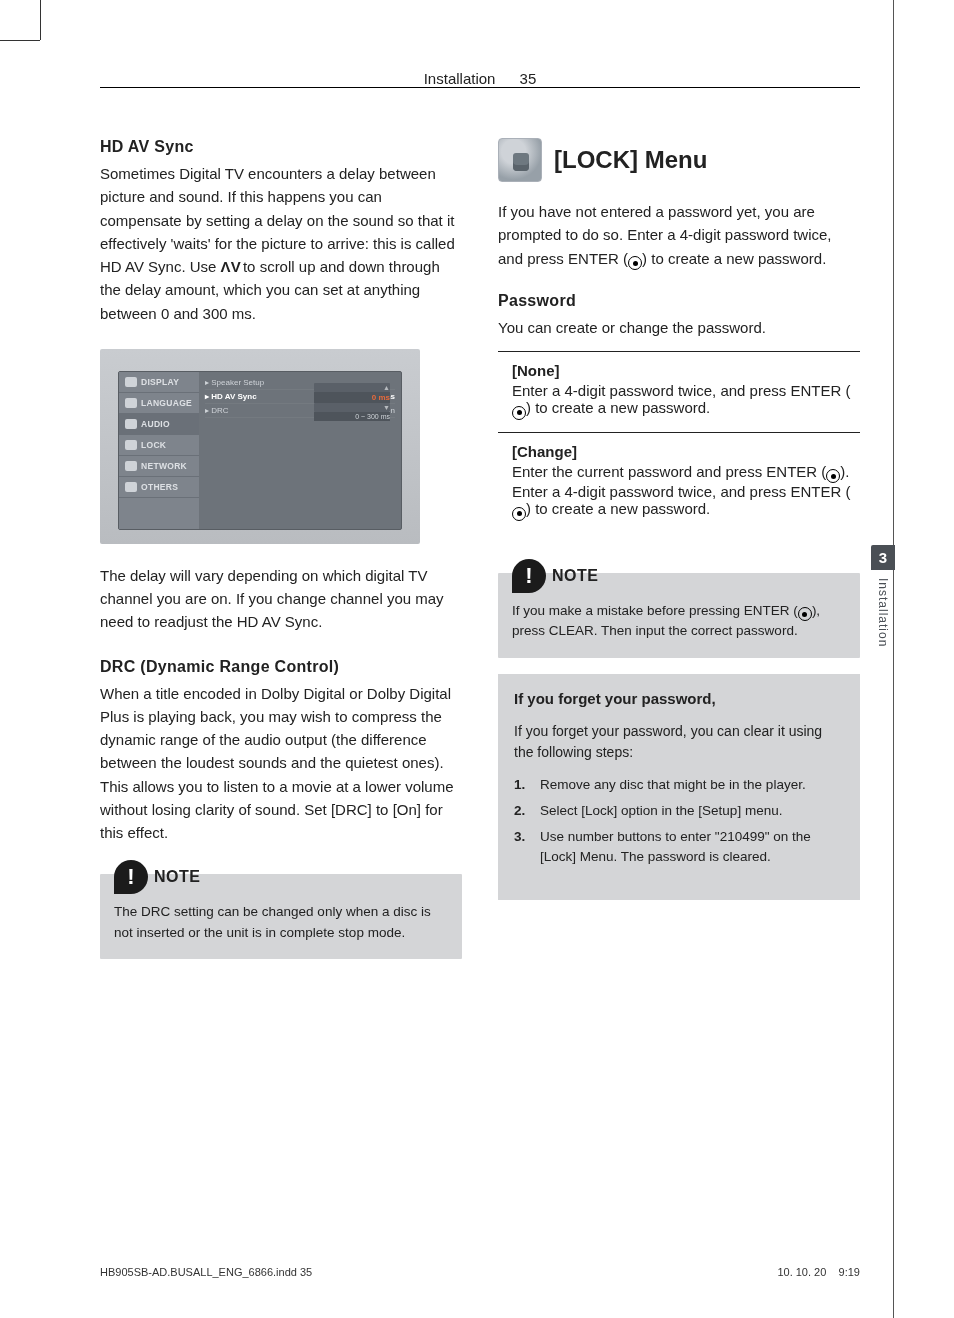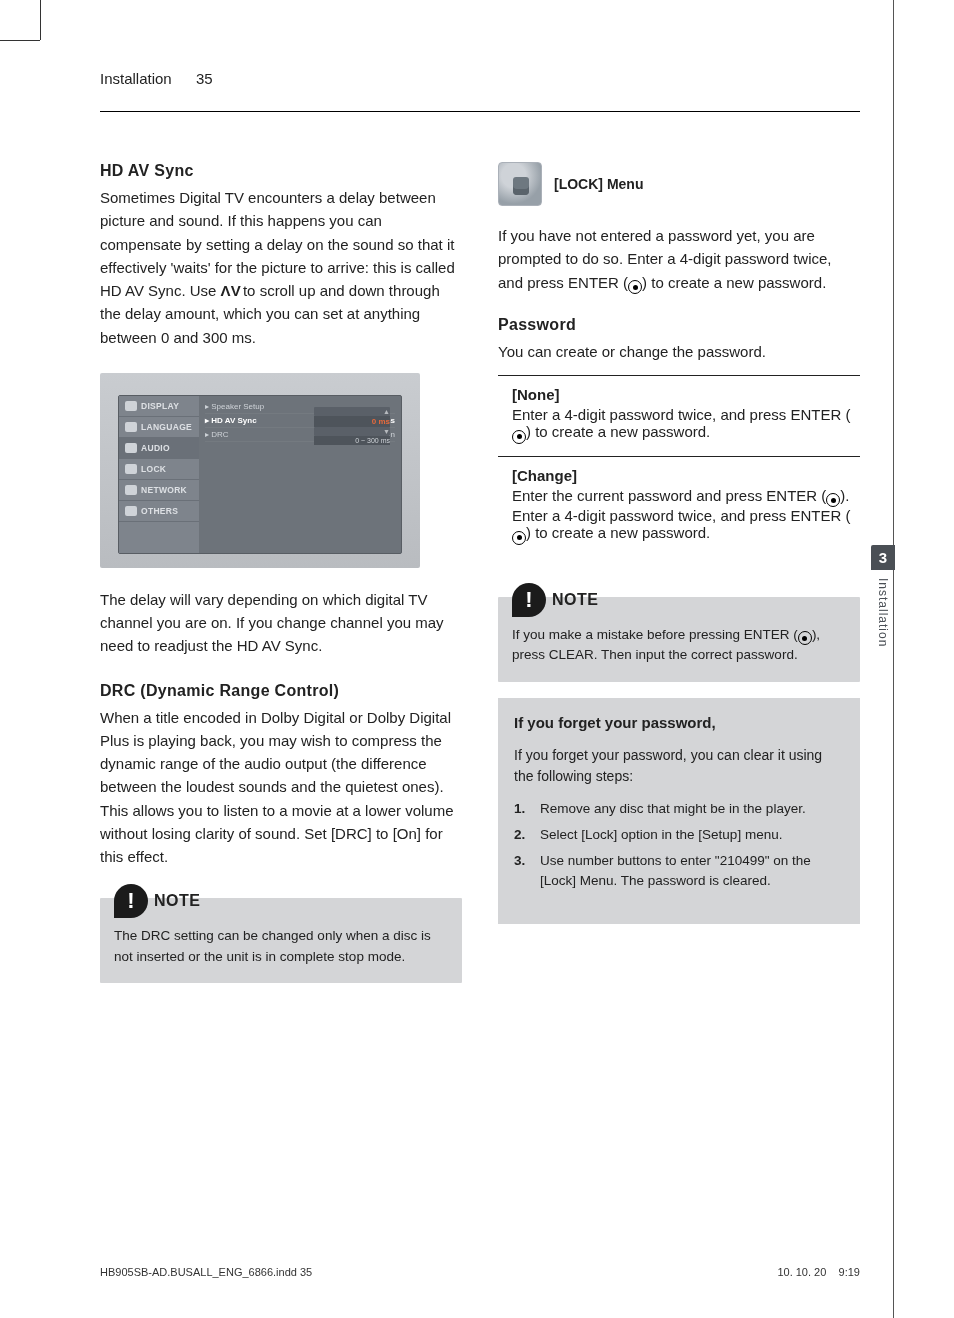--- a/index.html
+++ b/index.html
@@ -16,23 +16,23 @@
   .crop-tl-v { position: absolute; top: 0; left: 40px; width: 1px; height: 40px; background: #333; }
   .crop-r { position: absolute; top: 0; right: 60px; width: 1px; height: 1318px; background: #555; }
   .page {
     position: absolute;
     left: 100px;
     top: 70px;
     width: 760px;
   }
   .header {
     border-bottom: 1px solid #000;
-    padding-bottom: 24px;
+    padding-bottom: 0;
     margin-bottom: 50px;
-    text-align: left;
+    text-align: center;
     font-size: 15px;
   }
   .header .pnum { margin-left: 20px; }
   .columns { display: flex; gap: 36px; }
   .col { flex: 1 1 0; }
   h3.sub {
     font-weight: bold;
     font-size: 16px;
     margin-bottom: 6px;
     letter-spacing: 0.3px;
@@ -134,21 +134,21 @@
   }
   .lock-icon::after {
     content: "";
     position: absolute;
     left: 14px; top: 14px;
     width: 16px; height: 18px;
     background: #6e7880;
     border-radius: 3px 3px 4px 4px;
     box-shadow: inset 0 -6px 0 #5a636b;
   }
-  .lock-head h2 { font-size: 14px; font-weight: bold; }
+  .lock-head h2 { font-size: 24px; font-weight: bold; }
   .enter-ico {
     display: inline-flex;
     vertical-align: -2px;
     width: 14px; height: 14px;
     border: 1.2px solid #000;
     border-radius: 50%;
     align-items: center; justify-content: center;
   }
   .enter-ico::after {
     content: "";

